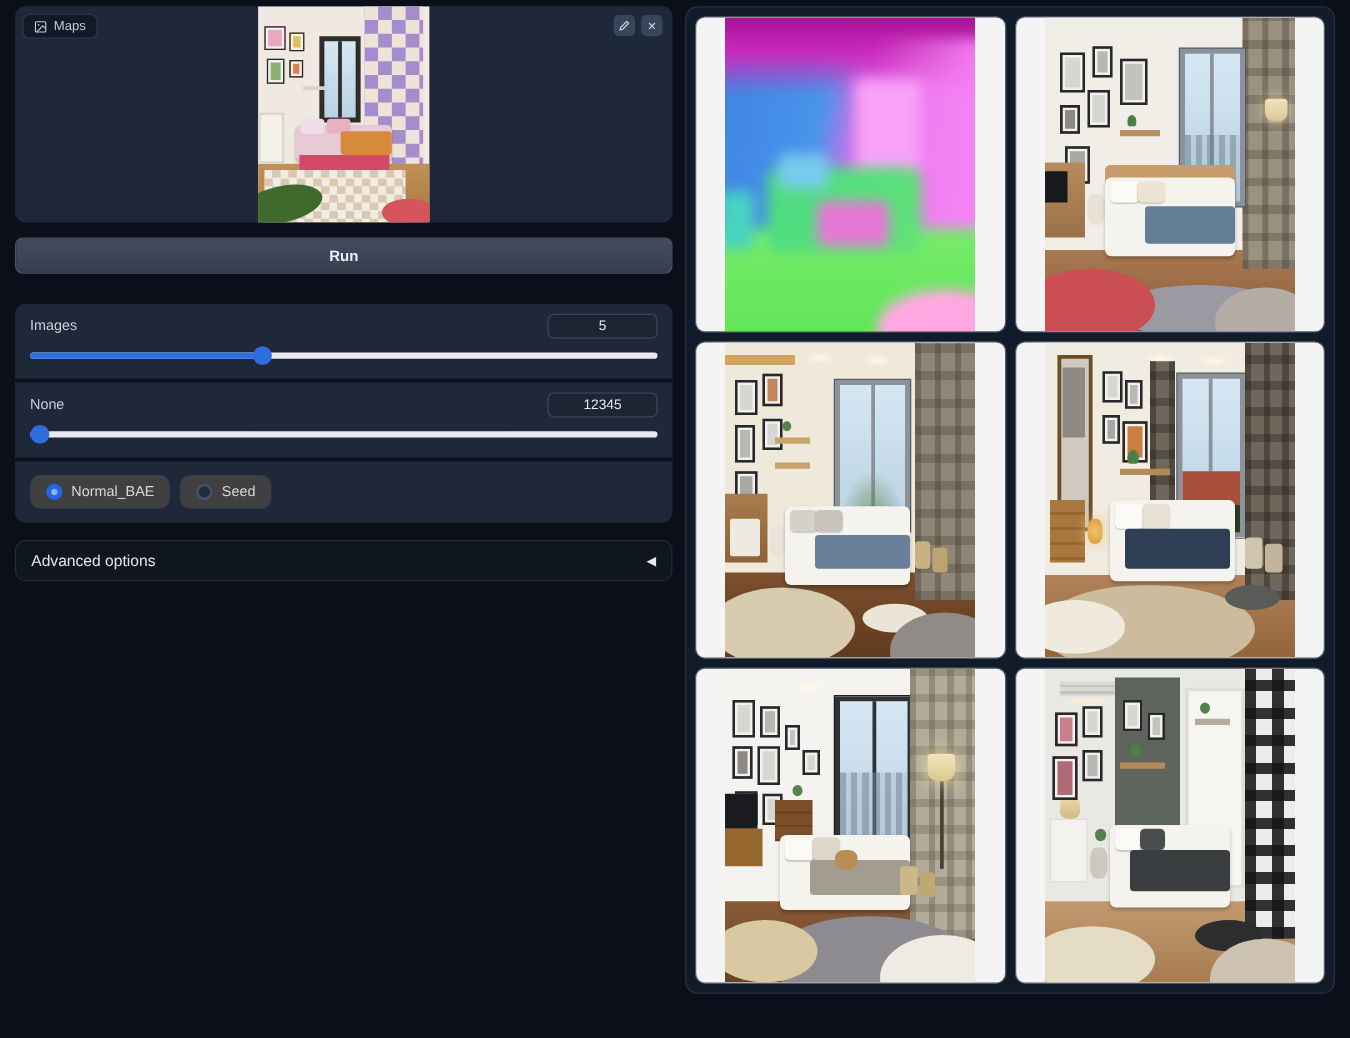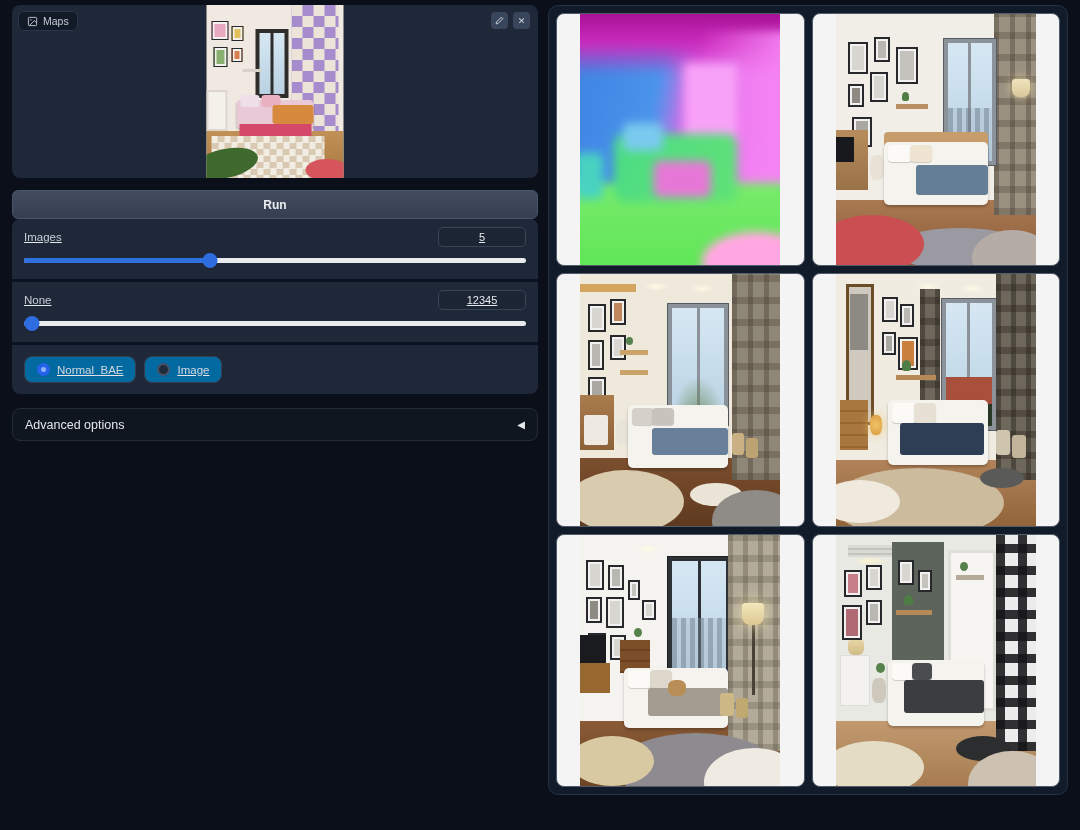--- a/index.html
+++ b/index.html
@@ -50,40 +50,40 @@
   
   .run-btn {
     margin-top:12px; width:100%; height:29px;
     background:linear-gradient(180deg,#424c5f,#353f50);
     border:1px solid #4a5468; border-radius:6px;
     color:#ebeef2; font-weight:700; font-size:12px; cursor:pointer;
     font-family:"Liberation Sans", sans-serif;
   }
 
   
-  .form-panel { margin-top:0; overflow:hidden;text-decoration:underline; }
+  .form-panel { margin-top:24px; overflow:hidden; }
   .form-row { padding:8px 12px 11px; }
   .form-row + .form-row { border-top:3px solid #0c1220; }
   .row-head { display:flex; justify-content:space-between; align-items:center; }
   .value-box {
     width:88px; height:20px; border:1px solid #3a4657; border-radius:5px;
     background:#1b2534; color:#e6e9ed; font-size:11px;
     display:flex; align-items:center; justify-content:center;
   }
   .slider { position:relative; height:15px; margin-top:6px; --pct:0%; cursor:pointer; }
   .slider .track { position:absolute; top:5px; left:0; right:0; height:5px; border-radius:3px; background:#e8eaed; }
   .slider .fill  { position:absolute; top:5px; left:0; width:var(--pct); height:5px; border-radius:3px; background:#2f6fe0; }
   .slider .thumb {
     position:absolute; top:0; left:var(--pct); transform:translateX(-50%);
     width:15px; height:15px; border-radius:50%; background:#2e6de0;
   }
   .radio-row { display:flex; gap:8px; margin-top:3px; }
   .radio-pill {
     display:flex; align-items:center; gap:7px;
-    background:#0369a1; border:1px solid #343f52; border-radius:8px;
+    background:#404040; border:1px solid #343f52; border-radius:8px;
     padding:6px 12px; cursor:pointer;
   }
   .radio-dot { width:13px; height:13px; border-radius:50%; }
   .radio-pill.selected .radio-dot { background:#8fb4f7; border:4px solid #2563eb; }
   .radio-pill.unselected .radio-dot { background:#202b3c; border:2px solid #46516a; }
   .radio-label { font-size:11.5px; color:#d3d8df; }
 
   
   .accordion {
     margin-top:14px; height:33px; background:#10161f; border:1px solid #222b3a;
@@ -234,21 +234,21 @@
         </div>
 
         <div class="form-row">
           <div class="radio-row">
             <div class="radio-pill selected">
               <span class="radio-dot"></span>
               <span class="radio-label">Normal_BAE</span>
             </div>
             <div class="radio-pill unselected">
               <span class="radio-dot"></span>
-              <span class="radio-label">Image</span>
+              <span class="radio-label">Seed</span>
             </div>
           </div>
         </div>
       </div>
 
       
       <div class="accordion">
         <span class="accordion-label">Advanced options</span>
         <span class="accordion-arrow">◀</span>
       </div>

